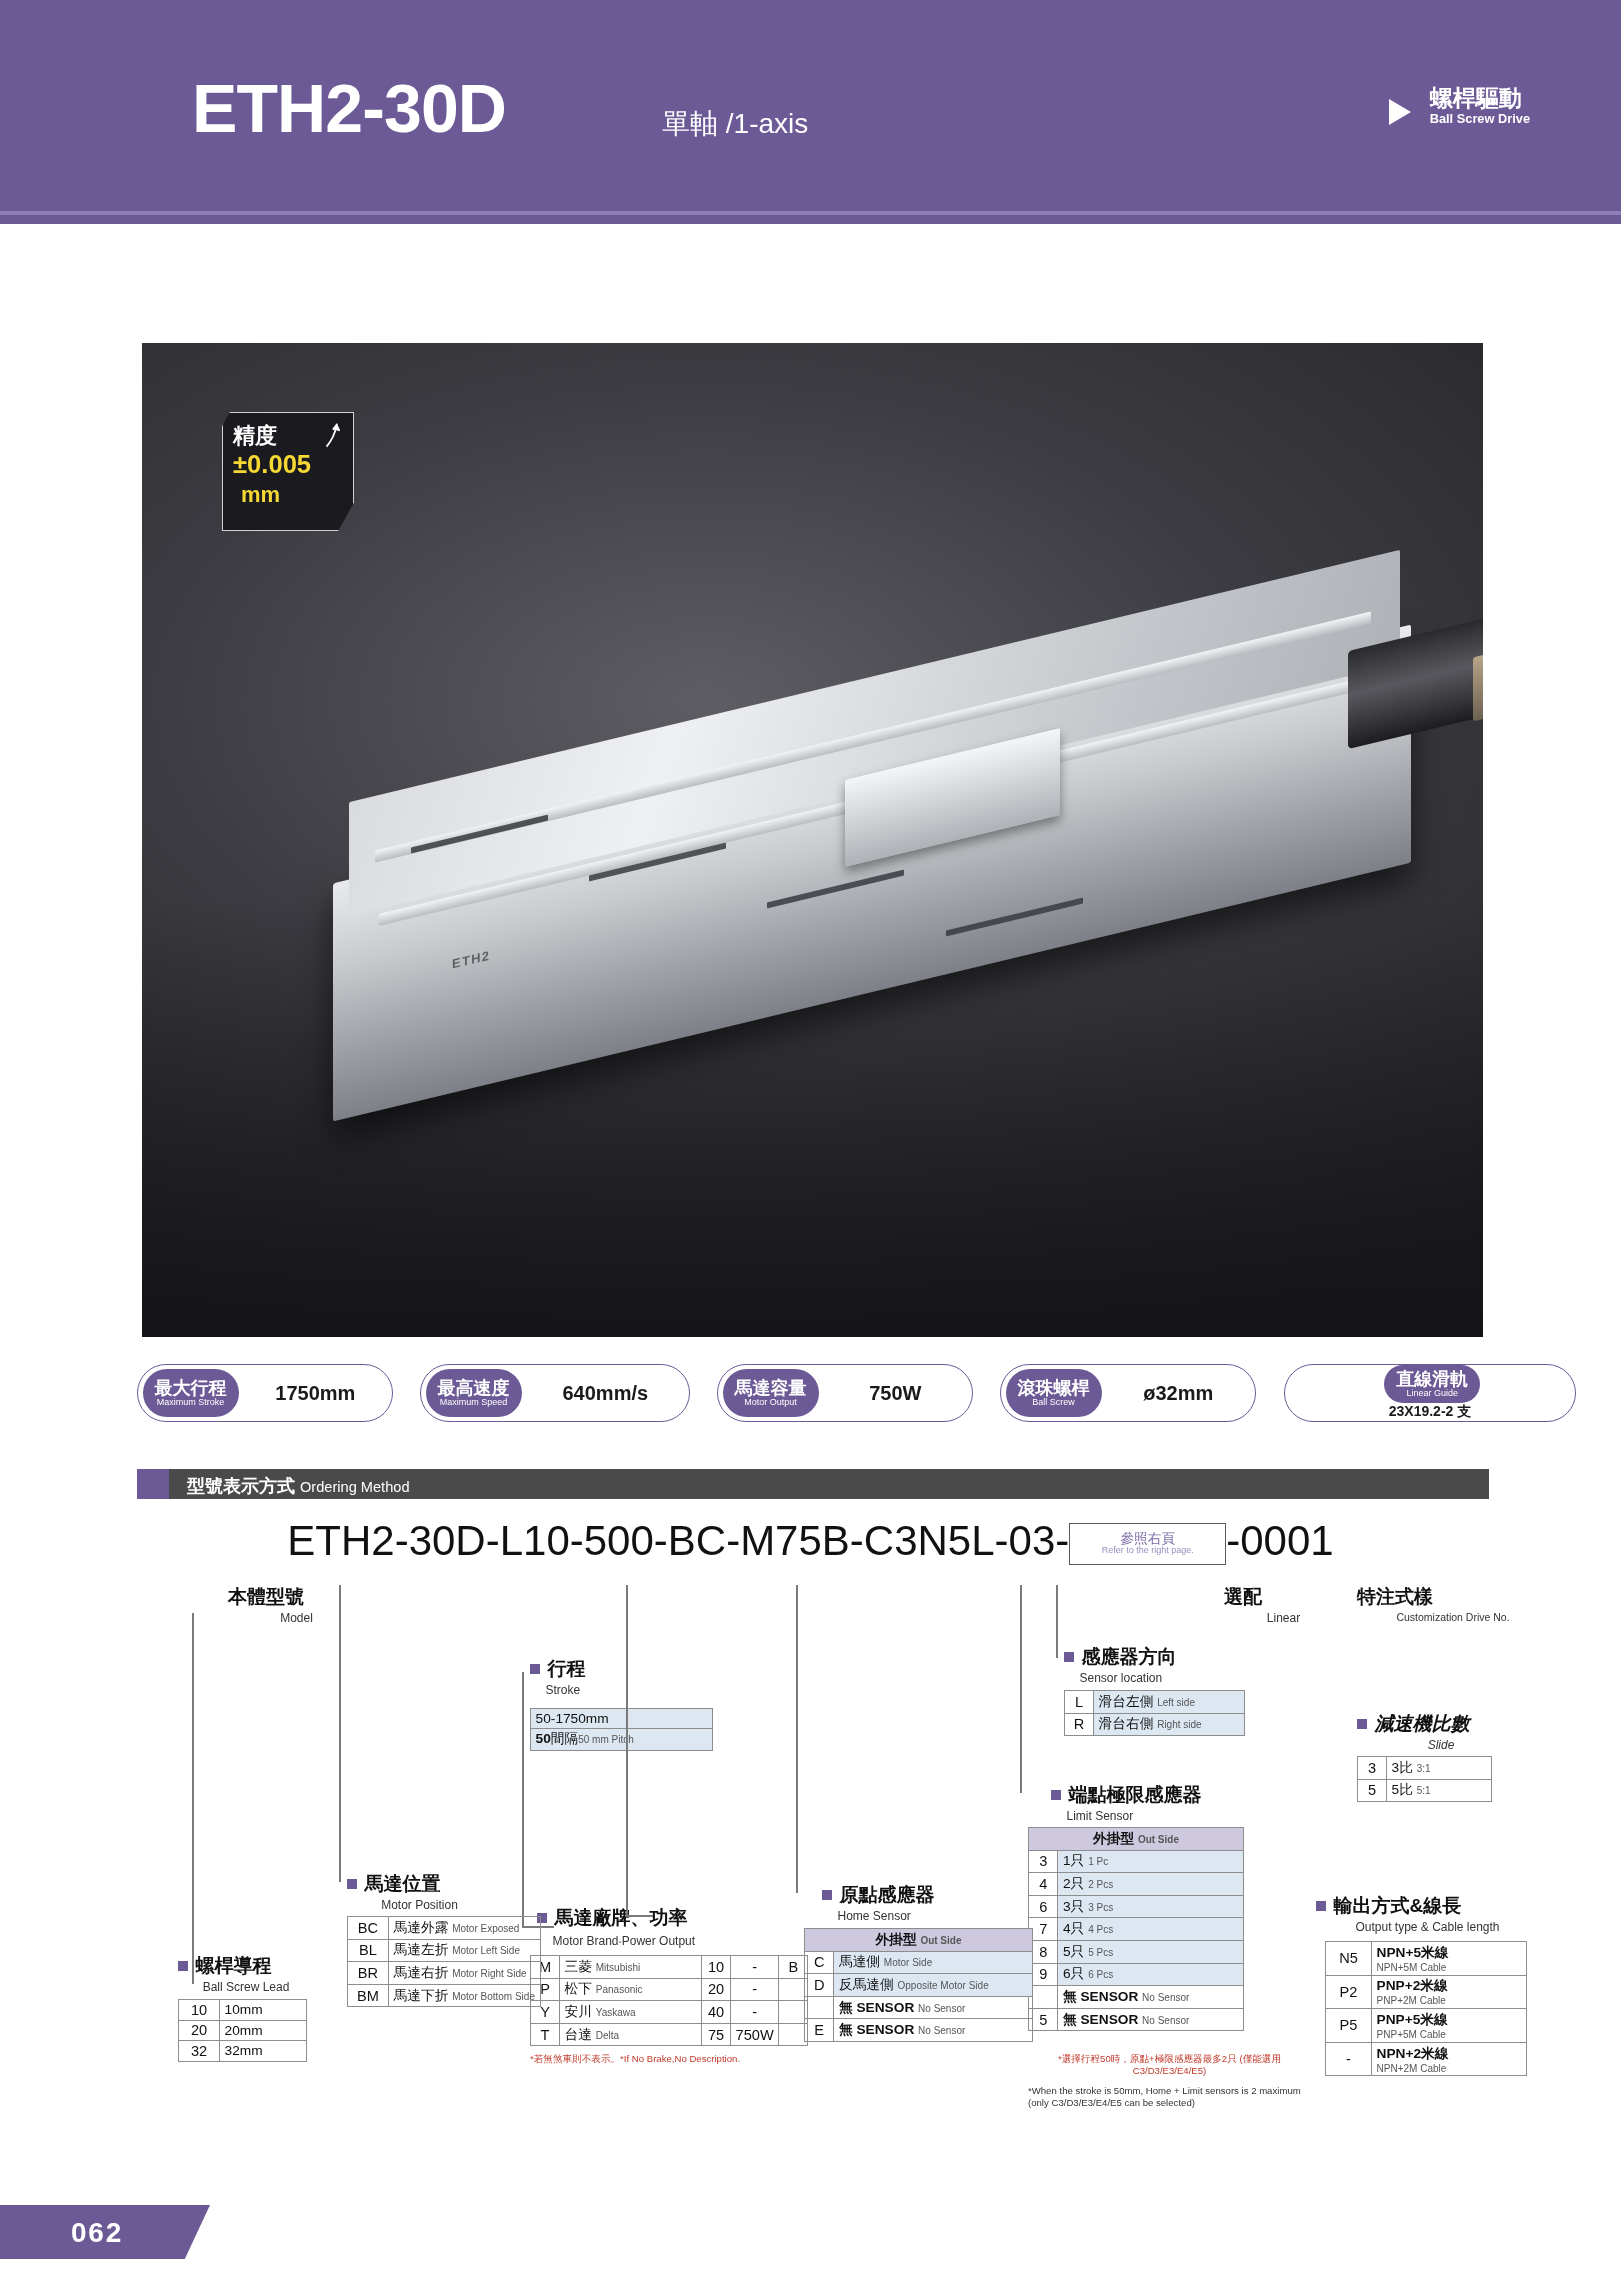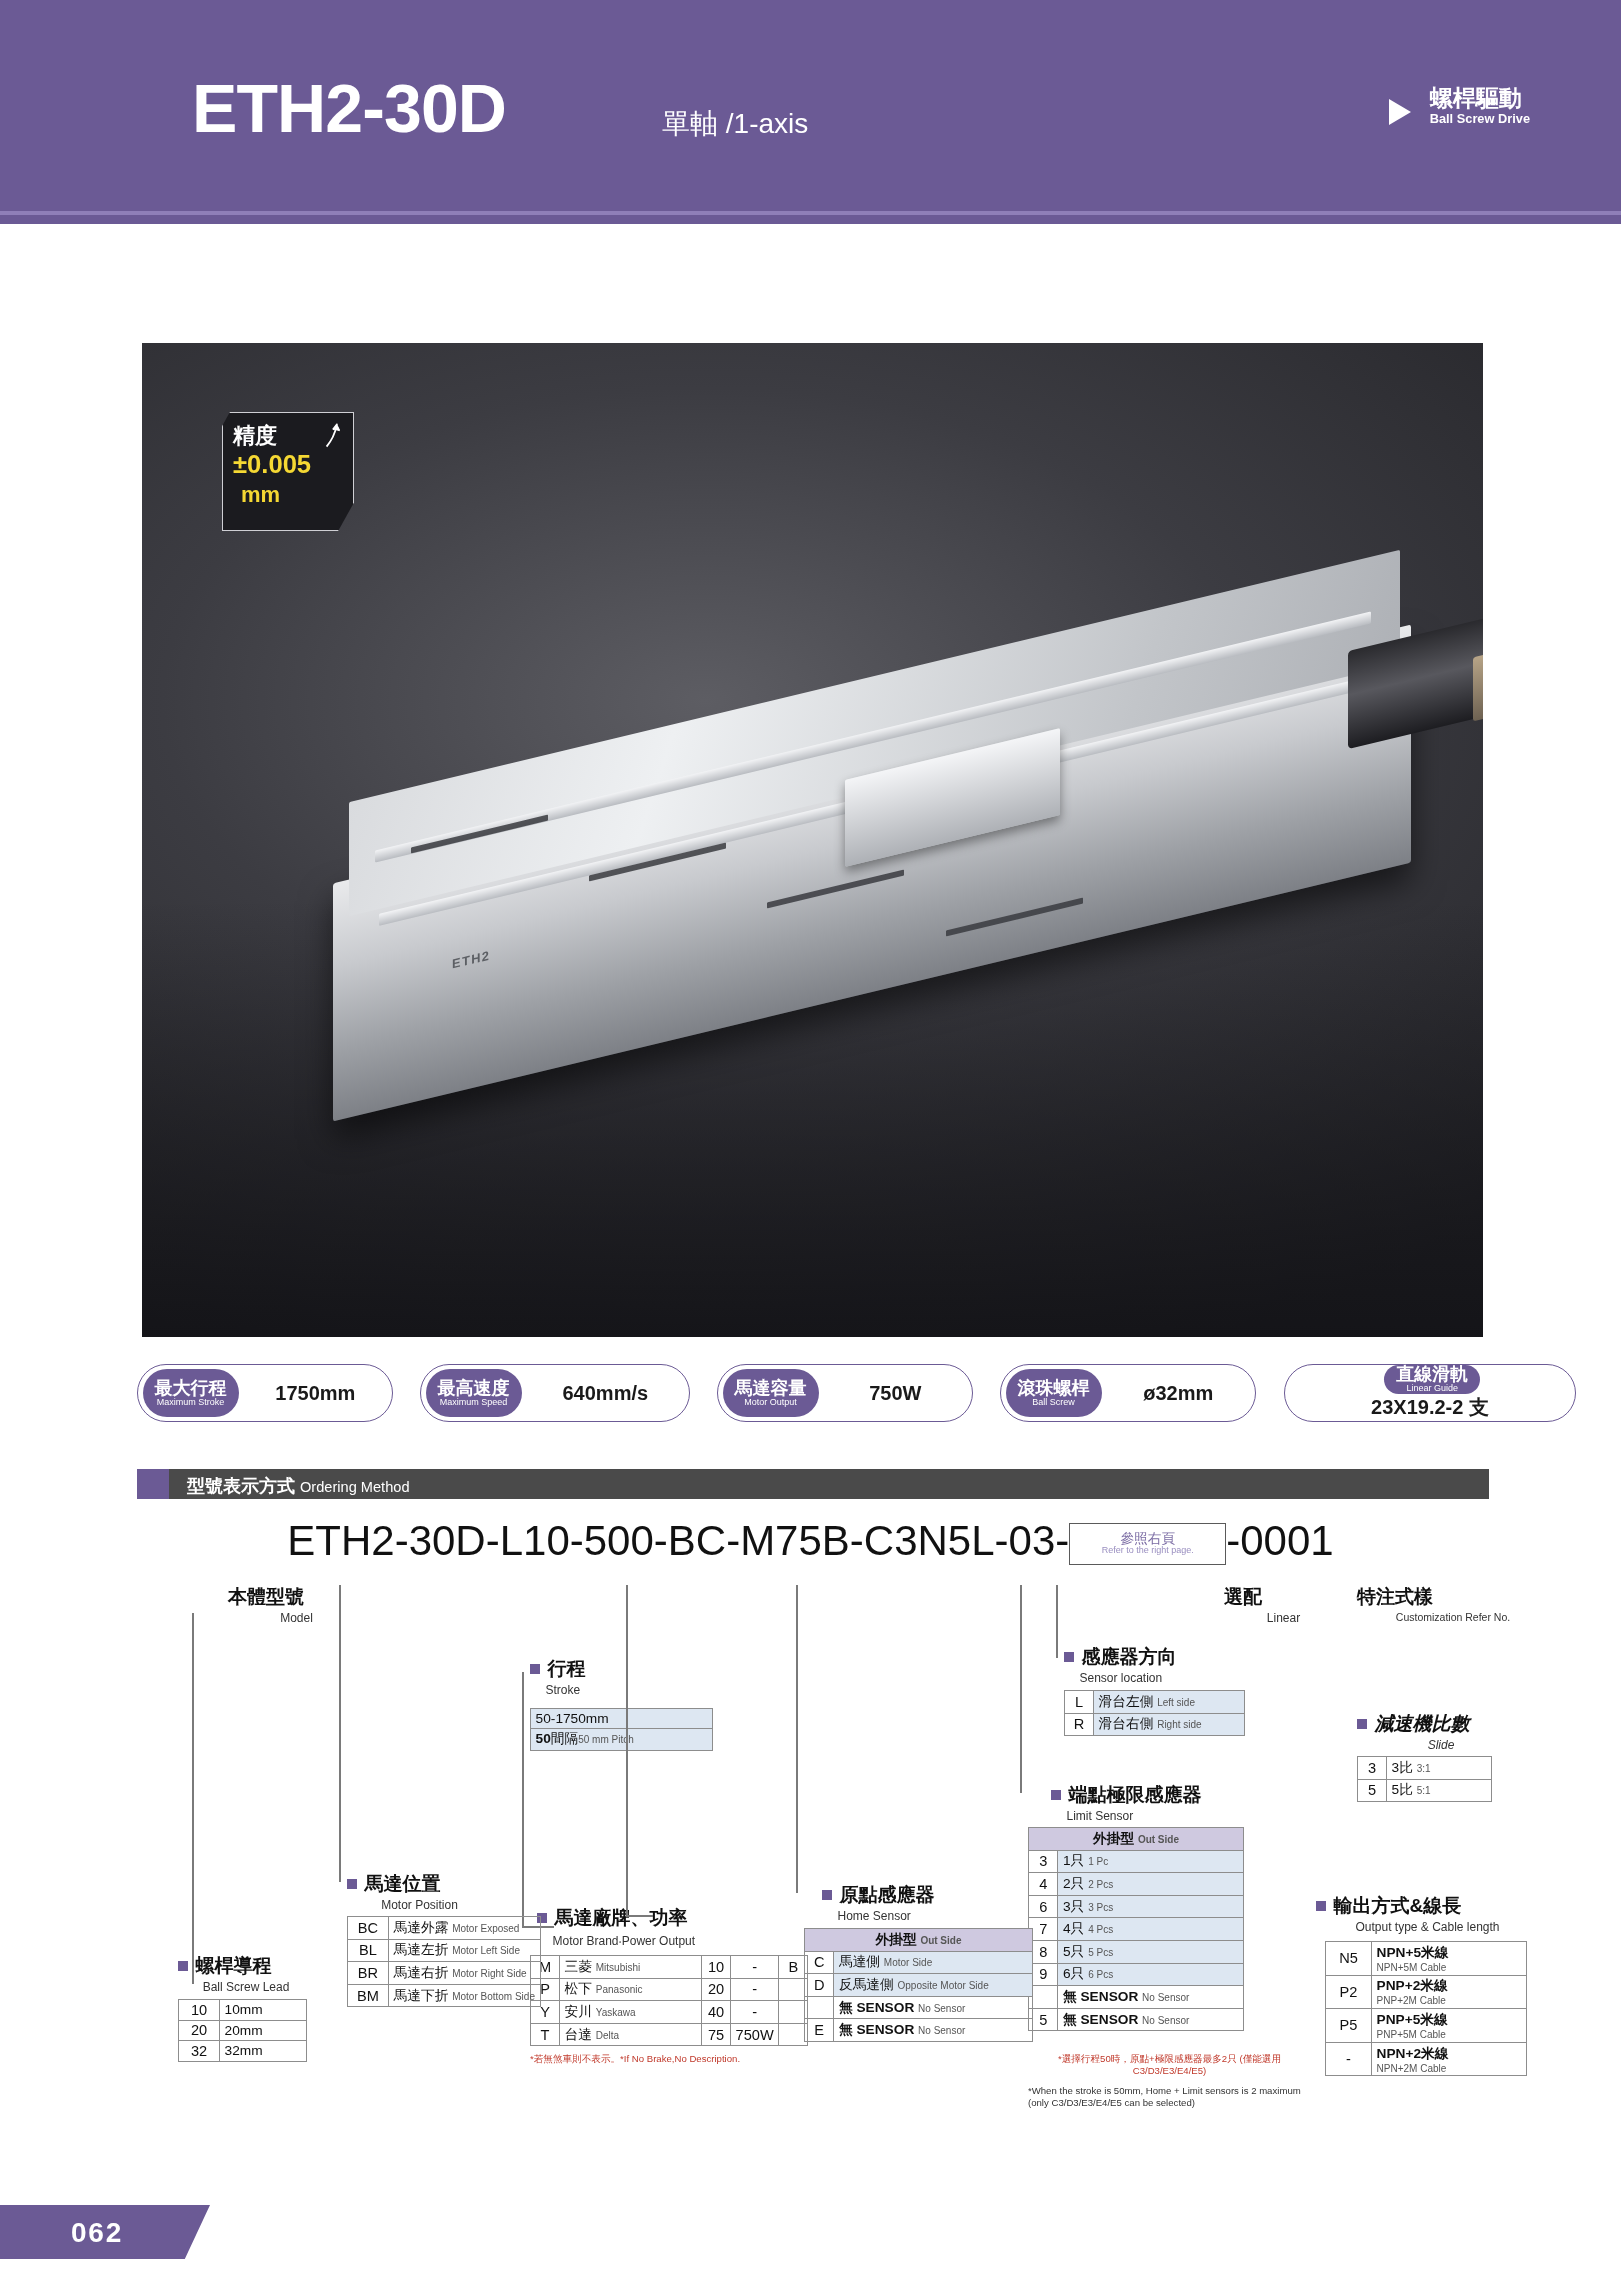--- a/index.html
+++ b/index.html
@@ -254,21 +254,21 @@
       <span class="cn">滾珠螺桿</span>
       <span class="en">Ball Screw</span>
     </div>
     <div class="pill-val">ø32mm</div>
   </div>
   <div class="pill" style="left:1147px; width:292px;flex-direction:column;">
     <div class="pill-badge">
       <span class="cn">直線滑軌</span>
       <span class="en">Linear Guide</span>
     </div>
-    <div class="pill-val" style="font-size:20px;">23X19.2-2 支</div>
+    <div class="pill-val" style="font-size:14px;">23X19.2-2 支</div>
   </div>
 </div>
 
 <div class="secbar">
   <div class="secbar-tab"></div>
   <div class="secbar-label">
     <span>型號表示方式</span>
     <span class="en">Ordering Method</span>
   </div>
 </div>
@@ -286,21 +286,21 @@
 </div>
 <div class="line" style="left:192px; top:1613px; width:1.8px; height:370px;"></div>
 
 <div class="lbl c" style="left:1224px; top:1584px; width:119px;">
   <span class="cn">選配</span>
   <span class="en">Linear</span>
 </div>
 
 <div class="lbl c" style="left:1357px; top:1584px; width:192px;">
   <span class="cn">特注式樣</span>
-  <span class="en" style="font-size:10.5px;">Customization Refer No.</span>
+  <span class="en" style="font-size:10.5px;">Customization Drive No.</span>
 </div>
 
 <div class="lbl" style="left:530px; top:1656px;">
   <span class="sq"></span>
   <span class="cn">行程</span>
   <span class="en">Stroke</span>
 </div>
 <table class="tbl" style="left:530px; top:1708px; width:183px;">
   <tbody>
       <tr>

